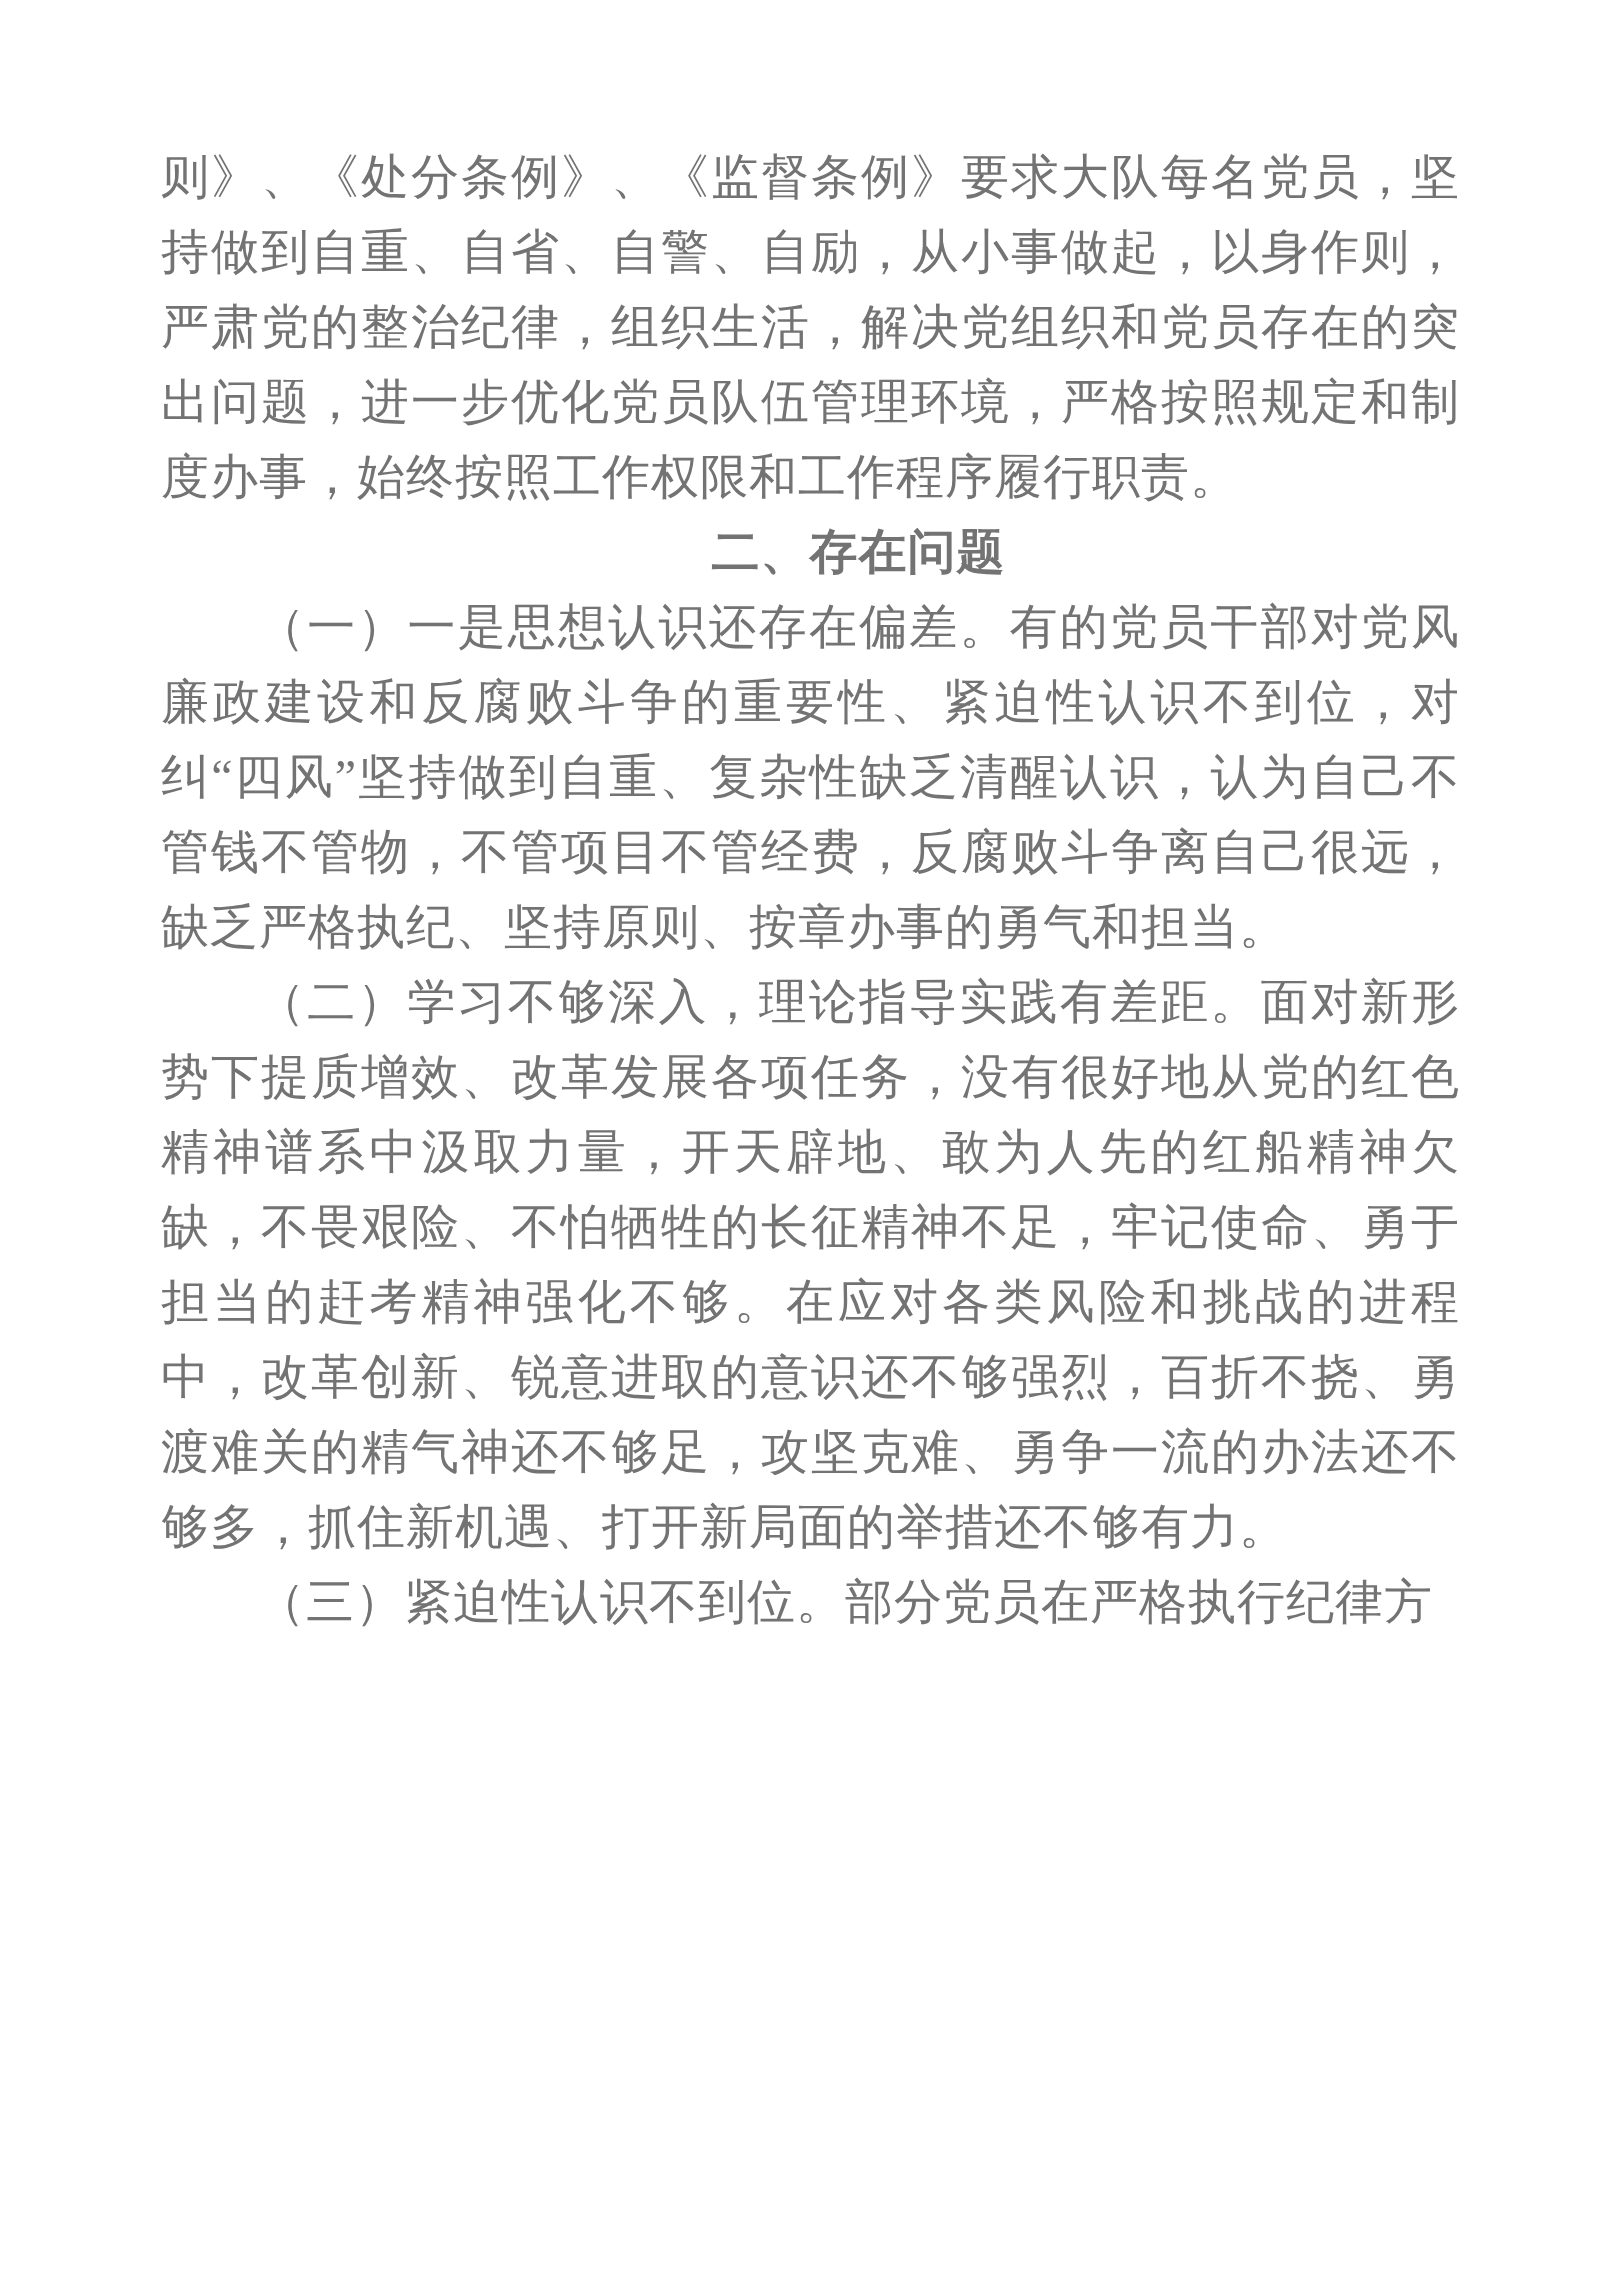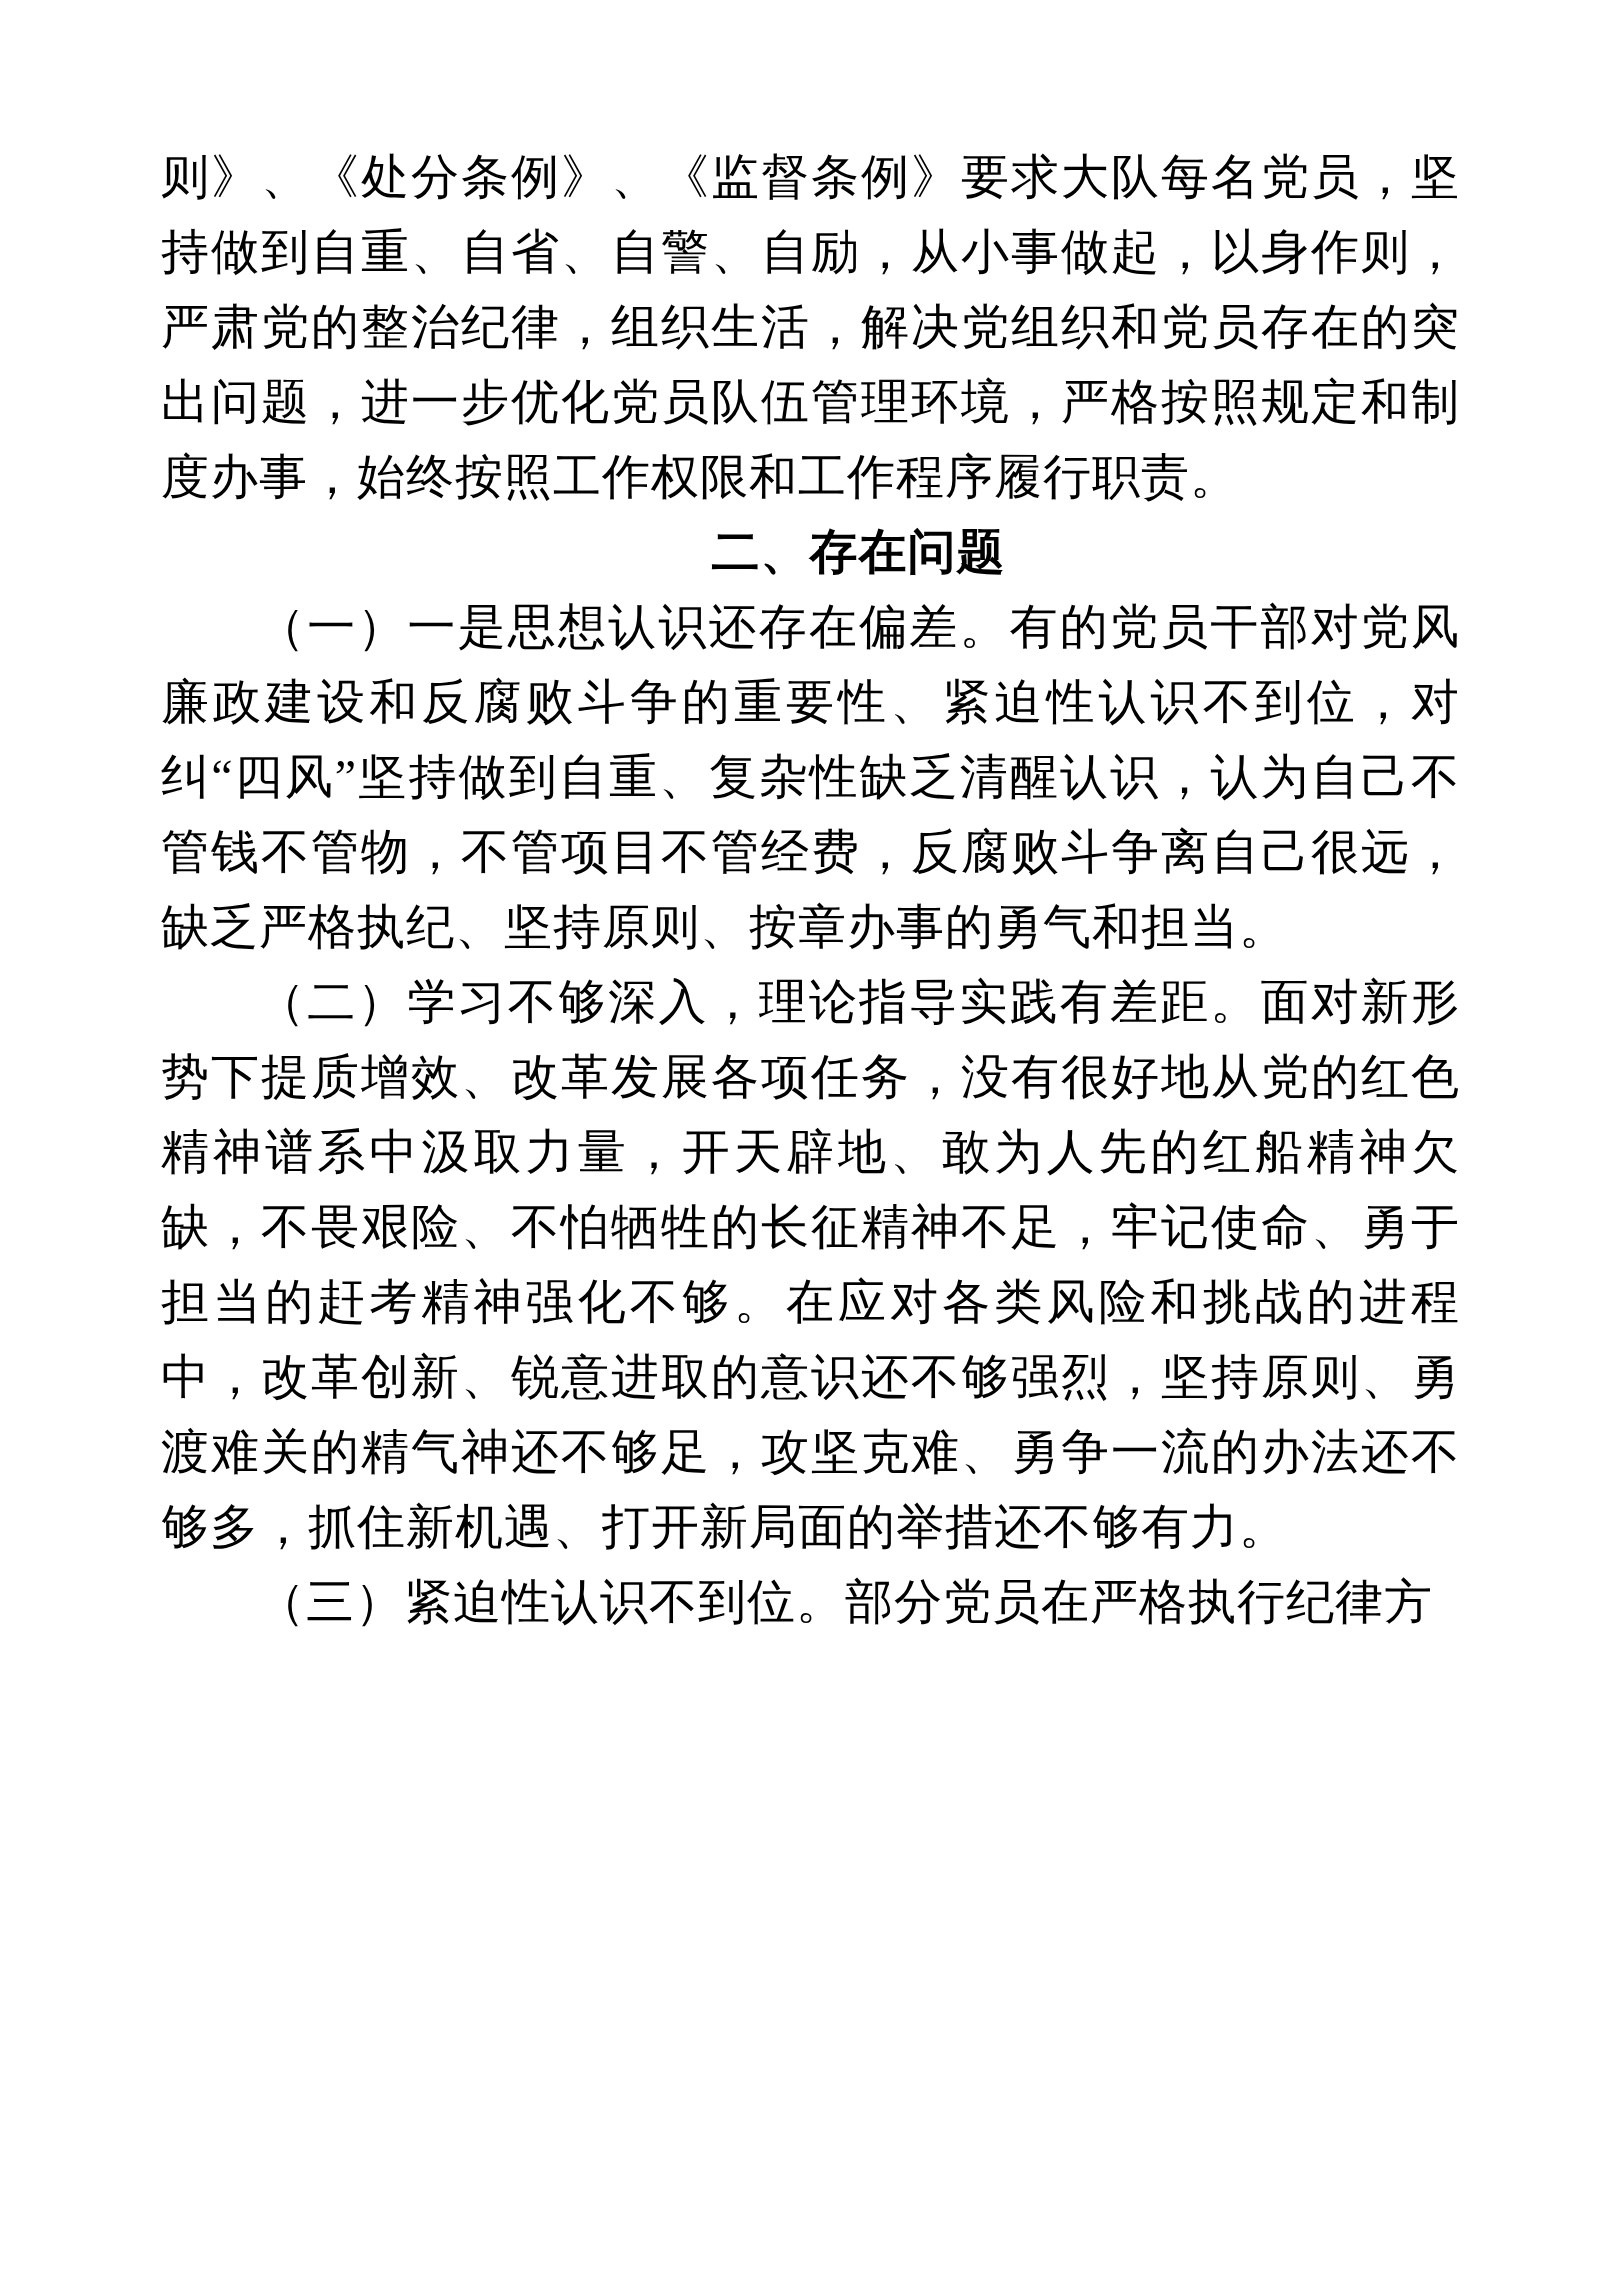--- a/index.html
+++ b/index.html
@@ -20,35 +20,35 @@
     font-family: "Liberation Serif", "DejaVu Serif", serif;
   }
   .para {
     margin: 0;
     font-size: 48px;
     line-height: 75px;
     letter-spacing: 1px;
     text-align: justify;
     text-justify: inter-ideograph;
     word-break: break-all;
-    color: #000000;
+    color: #737373;
   }
   .para.indent {
     text-indent: 2em;
   }
   .para.heading {
     font-family: "Liberation Sans", "DejaVu Sans", sans-serif;
     font-weight: bold;
     text-indent: 2em;
     text-align: center;
   }
 </style>
 </head>
 <body>
 
 <div class="page">
   <p class="para">则》、《处分条例》、《监督条例》要求大队每名党员，坚持做到自重、自省、自警、自励，从小事做起，以身作则，严肃党的整治纪律，组织生活，解决党组织和党员存在的突出问题，进一步优化党员队伍管理环境，严格按照规定和制度办事，始终按照工作权限和工作程序履行职责。</p>
   <p class="para heading">二、存在问题</p>
   <p class="para indent">（一）一是思想认识还存在偏差。有的党员干部对党风廉政建设和反腐败斗争的重要性、紧迫性认识不到位，对纠“四风”坚持做到自重、复杂性缺乏清醒认识，认为自己不管钱不管物，不管项目不管经费，反腐败斗争离自己很远，缺乏严格执纪、坚持原则、按章办事的勇气和担当。</p>
-  <p class="para indent">（二）学习不够深入，理论指导实践有差距。面对新形势下提质增效、改革发展各项任务，没有很好地从党的红色精神谱系中汲取力量，开天辟地、敢为人先的红船精神欠缺，不畏艰险、不怕牺牲的长征精神不足，牢记使命、勇于担当的赶考精神强化不够。在应对各类风险和挑战的进程中，改革创新、锐意进取的意识还不够强烈，坚持原则、勇渡难关的精气神还不够足，攻坚克难、勇争一流的办法还不够多，抓住新机遇、打开新局面的举措还不够有力。</p>
+  <p class="para indent">（二）学习不够深入，理论指导实践有差距。面对新形势下提质增效、改革发展各项任务，没有很好地从党的红色精神谱系中汲取力量，开天辟地、敢为人先的红船精神欠缺，不畏艰险、不怕牺牲的长征精神不足，牢记使命、勇于担当的赶考精神强化不够。在应对各类风险和挑战的进程中，改革创新、锐意进取的意识还不够强烈，百折不挠、勇渡难关的精气神还不够足，攻坚克难、勇争一流的办法还不够多，抓住新机遇、打开新局面的举措还不够有力。</p>
   <p class="para indent">（三）紧迫性认识不到位。部分党员在严格执行纪律方</p>
 </div>
 
 
 </body></html>

